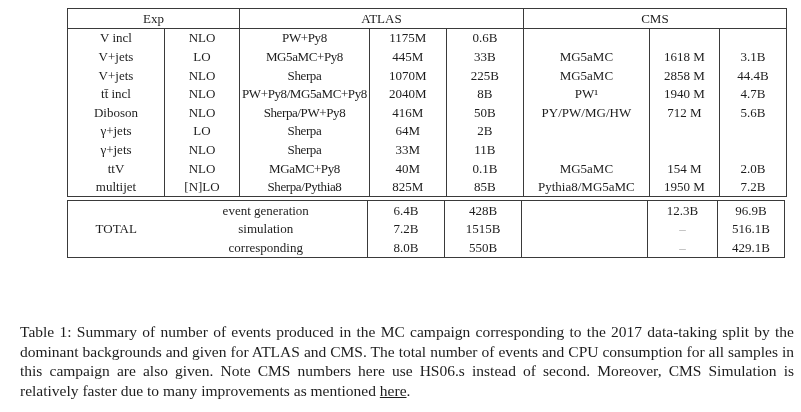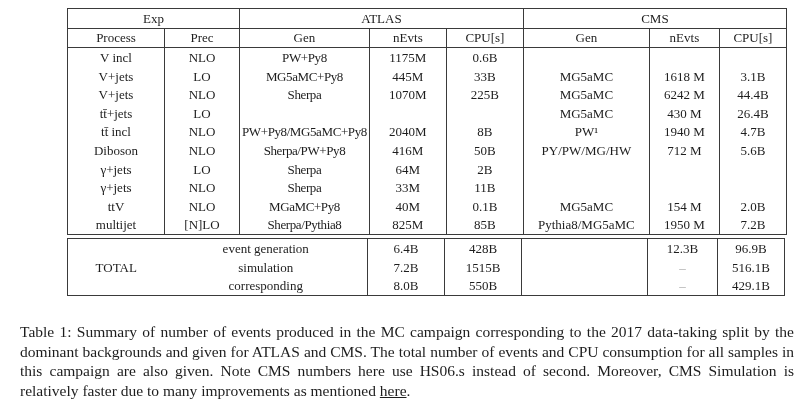--- a/index.html
+++ b/index.html
@@ -64,30 +64,20 @@
           <col style="width:126px">
         <col style="width:70px">
           <col style="width:67px">
       </colgroup>
       <thead>
         <tr>
           <th colspan="2">Exp</th>
           <th colspan="3">ATLAS</th>
           <th colspan="3">CMS</th>
         </tr>
-        <tr>
-          <th>Process</th>
-          <th>Prec</th>
-          <th>Gen</th>
-          <th>nEvts</th>
-          <th>CPU[s]</th>
-          <th>Gen</th>
-          <th>nEvts</th>
-          <th>CPU[s]</th>
-        </tr>
       </thead>
       <tbody>
           <tr>
             <td>V incl</td>
             <td>NLO</td>
             <td>PW+Py8</td>
             <td>1175M</td>
             <td>0.6B</td>
             <td></td>
             <td></td>
@@ -103,32 +93,22 @@
             <td>1618 M</td>
             <td>3.1B</td>
           </tr>
           <tr>
             <td>V+jets</td>
             <td>NLO</td>
             <td>Sherpa</td>
             <td>1070M</td>
             <td>225B</td>
             <td>MG5aMC</td>
-            <td>6242 M</td>
+            <td>2858 M</td>
             <td>44.4B</td>
-          </tr>
-          <tr>
-            <td>tt̄+jets</td>
-            <td>LO</td>
-            <td></td>
-            <td></td>
-            <td></td>
-            <td>MG5aMC</td>
-            <td>430 M</td>
-            <td>26.4B</td>
           </tr>
           <tr>
             <td>tt̄ incl</td>
             <td>NLO</td>
             <td>PW+Py8/MG5aMC+Py8</td>
             <td>2040M</td>
             <td>8B</td>
             <td>PW¹</td>
             <td>1940 M</td>
             <td>4.7B</td>

